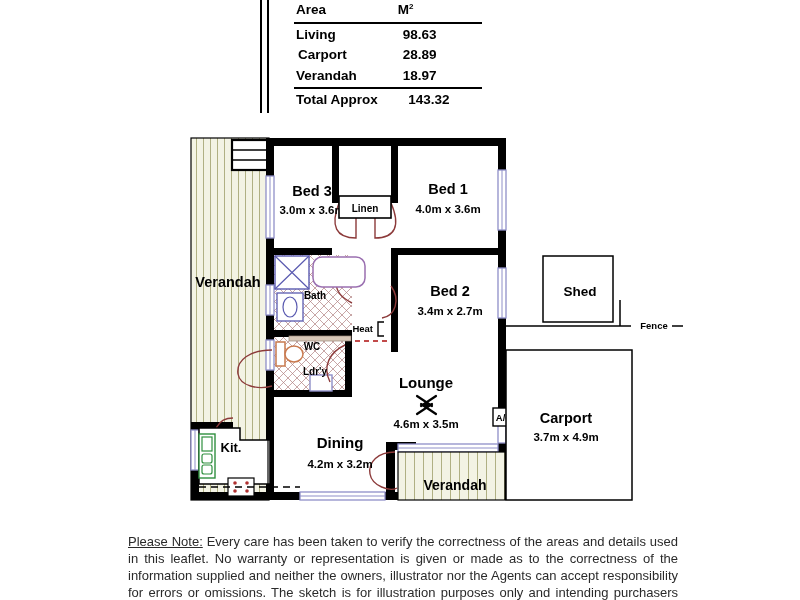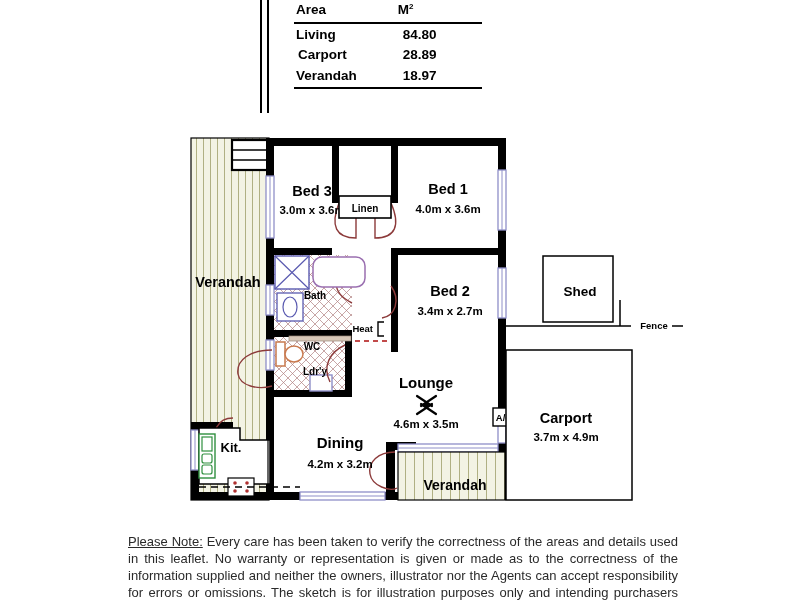--- a/index.html
+++ b/index.html
@@ -38,33 +38,41 @@
       <td class="lbl">Area</td>
       <td class="val"><span>M</span><span class="msup">2</span></td>
     </tr>
   </tbody>
     </table>
   <div class="rule" style="margin-left:7px;width:188px;"></div>
   <table class="tbl">
     <tbody>
         <tr>
       <td class="lbl">Living</td>
-      <td class="val">84.80</td>
+      <td class="val">98.63</td>
     </tr>
     <tr>
       <td class="lbl" style="padding-left:11px;">Carport</td>
       <td class="val">28.89</td>
     </tr>
     <tr>
       <td class="lbl">Verandah</td>
       <td class="val">18.97</td>
     </tr>
   </tbody>
     </table>
   <div class="rule" style="margin-left:7px;width:188px;"></div>
+  <table class="tbl">
+    <tbody>
+        <tr>
+      <td class="lbl">Total Approx</td>
+      <td class="val">143.32</td>
+    </tr>
+  </tbody>
+    </table>
 </div>
 
 <svg id="plan" viewBox="0 0 800 600">
   <defs>
 
     <pattern id="tilehatch" width="9" height="9" patternUnits="userSpaceOnUse">
       <rect width="9" height="9" fill="#ffffff"></rect>
       <path d="M0 0 L9 9 M9 0 L0 9" stroke="#b08080" stroke-width="0.7"></path>
     </pattern>
 

